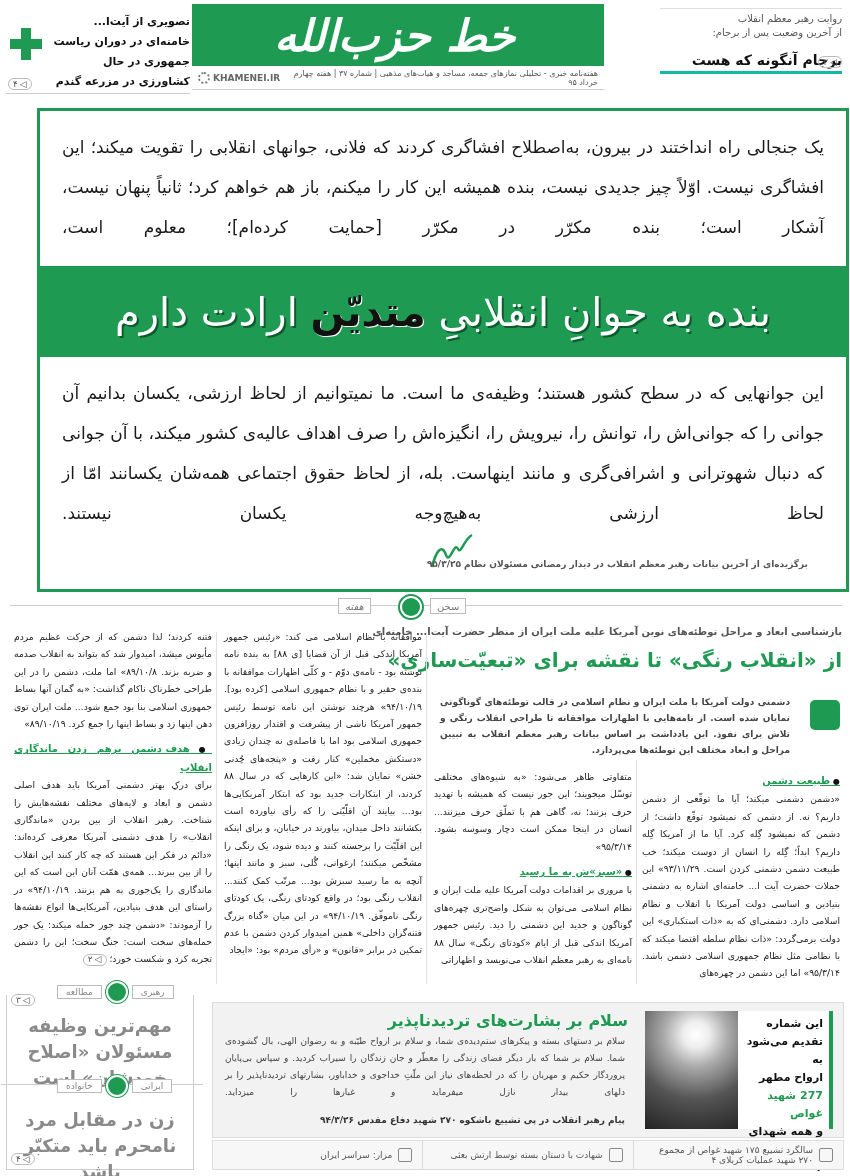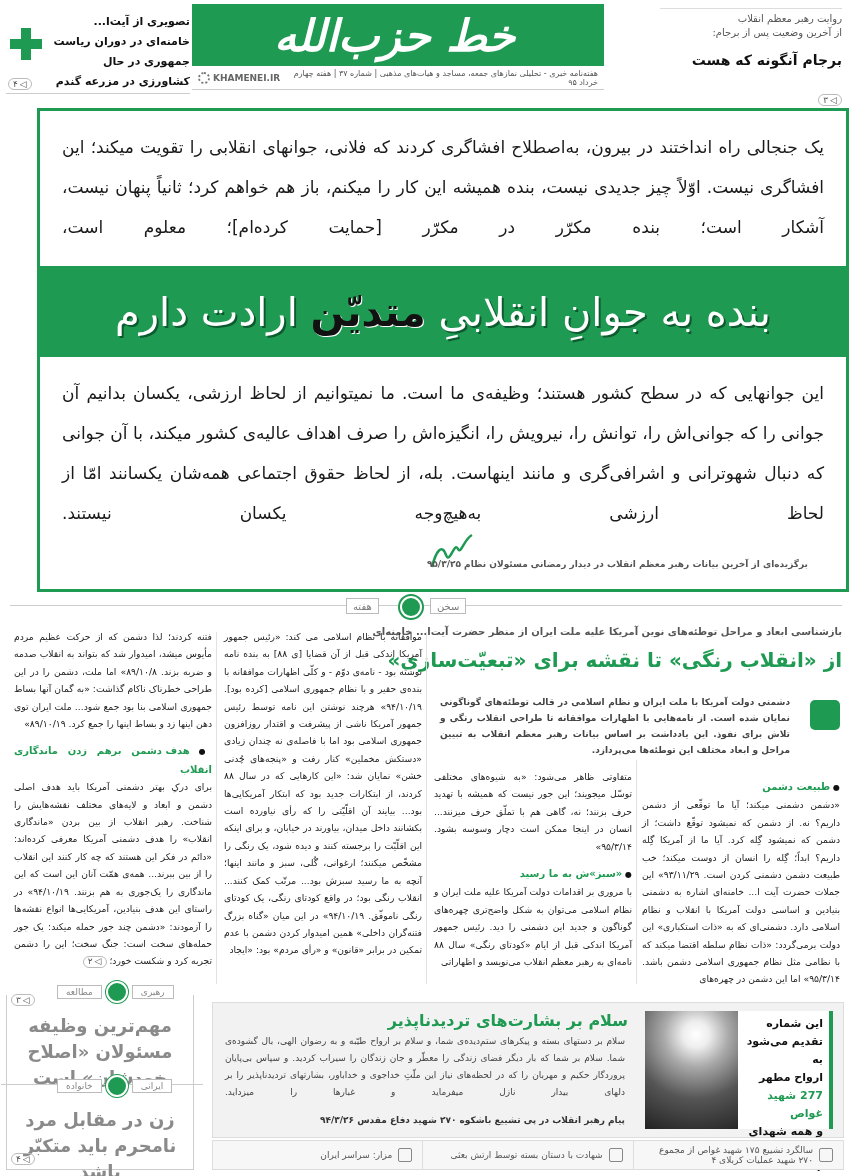--- a/index.html
+++ b/index.html
@@ -2,21 +2,21 @@
 <html lang="fa" dir="rtl"><head>
 <meta charset="utf-8">
 <style>
   * { box-sizing: border-box; margin: 0; padding: 0; }
   html, body { width: 850px; height: 1176px; background: #ffffff; overflow: hidden; }
   body { font-family: "DejaVu Sans", sans-serif; color: #222; direction: rtl; position: relative; }
   .abs { position: absolute; }
   .green { color: #1f9a52; }
 
   
-  .hdr-right { right: 8px; top: 8px; width: 182px; height: 102px; border-bottom: 1px solid #14b8a6; border-top: 1px solid #ddd; }
+  .hdr-right { right: 8px; top: 8px; width: 182px; height: 66px; border-bottom: 3px solid #14b8a6; border-top: 1px solid #ddd; }
   .hdr-right .k1 { font-size: 10px; color: #555; margin-top: 4px; }
   .hdr-right .k2 { font-size: 10px; color: #555; margin-top: 3px; }
   .hdr-right .t { font-size: 14px; font-weight: bold; color: #111; margin-top: 14px; }
   .pg-badge { display: inline-flex; align-items: center; gap: 2px; border: 1px solid #bbb; border-radius: 8px; font-size: 9px; color: #555; padding: 0 4px; height: 12px; }
   .hdr-right .pg-badge { position: absolute; right: 0; bottom: 3px; }
 
   .masthead { left: 192px; top: 4px; width: 412px; height: 62px; background: #1f9a52; display: flex; align-items: center; justify-content: center; }
   .masthead .logo { color: #fff; font-size: 44px; font-weight: bold; letter-spacing: -2px; font-family: "DejaVu Serif", serif; transform: skewX(-14deg); }
   .mast-sub { left: 192px; top: 66px; width: 412px; height: 24px; border-bottom: 1px solid #ccc; display: flex; align-items: center; justify-content: space-between; padding: 0 6px; font-size: 8px; color: #555; }
   .mast-sub .site { direction: ltr; font-weight: bold; font-size: 9px; color: #666; display: flex; align-items: center; gap: 3px; }
@@ -46,21 +46,21 @@
   .pen-circle { left: 398px; top: 594px; width: 26px; height: 26px; border-radius: 50%; background: #fff; border: 2px solid #1f9a52; display: flex; align-items: center; justify-content: center; }
   .pen-circle .inner { width: 18px; height: 18px; border-radius: 50%; background: #1f9a52; }
 
   
   .kicker { right: 8px; top: 626px; font-size: 10px; color: #555; font-weight: bold; }
   .art-title { right: 8px; top: 648px; font-size: 20px; font-weight: bold; color: #1f9a52; }
   .lead { right: 60px; top: 694px; width: 350px; font-size: 9px; color: #444; font-weight: bold; line-height: 16px; text-align: justify; }
   .lead-icon { right: 10px; top: 700px; width: 30px; height: 30px; border-radius: 5px; background: #1f9a52; }
   .col { position: absolute; top: 628px; width: 198px; font-size: 9.2px; line-height: 17.4px; text-align: justify; color: #222; }
   .col p { margin-bottom: 8px; }
-  .col h4 { font-size: 10px; color: #1f9a52; font-weight: bold; margin-top: 10px; }
+  .col h4 { font-size: 10px; color: #1f9a52; font-weight: bold; margin-top: 4px; text-decoration: underline; }
   .col h4::before { content: "● "; color: #111; font-size: 8px; }
   .col1 { right: 10px; top: 768px; }
   .col2 { right: 218px; top: 768px; }
   .col3 { right: 428px; top: 628px; }
   .col4 { right: 638px; top: 628px; }
   .vline { position: absolute; width: 1px; background: #e2e2e2; top: 632px; height: 352px; }
 
   
   .teasers { left: 6px; top: 995px; width: 188px; height: 175px; border: 1px solid #ccc; border-top: none; }
   .teaser-hdr { position: absolute; display: flex; align-items: center; gap: 4px; left: 50px; }
@@ -123,21 +123,21 @@
       <path d="M4 36 C8 20 14 12 18 24 C22 34 26 10 30 18 C33 24 36 8 44 4" stroke="#1f9a52" stroke-width="2.5" fill="none"></path>
     </svg>
   <div class="source">برگزیده‌ای از آخرین بیانات رهبر معظم انقلاب در دیدار رمضانی مسئولان نظام ۹۵/۳/۲۵</div>
 </div>
 
 <div class="abs divider"></div>
 <div class="abs div-label" style="left:430px;">سخن</div>
 <div class="abs pen-circle">
     <div class="inner"></div>
   </div>
-<div class="abs div-label" style="left:346px;">هفته</div>
+<div class="abs div-label" style="left:338px;font-style:italic;">هفته</div>
 
 <div class="abs kicker">بازشناسی ابعاد و مراحل توطئه‌های نوین آمریکا علیه ملت ایران از منظر حضرت آیت‌ا... خامنه‌ای</div>
 <div class="abs art-title">از «انقلاب رنگی» تا نقشه برای «تبعیّت‌سازی»</div>
 <div class="abs lead-icon"></div>
 <div class="abs lead">دشمنی دولت آمریکا با ملت ایران و نظام اسلامی در قالب توطئه‌های گوناگونی نمایان شده است. از نامه‌هایی با اظهارات موافقانه تا طراحی انقلاب رنگی و تلاش برای نفوذ. این یادداشت بر اساس بیانات رهبر معظم انقلاب به تبیین مراحل و ابعاد مختلف این توطئه‌ها می‌پردازد.</div>
 
 <div class="col col1">
   <h4>طبیعت دشمن</h4>
   <p>«دشمن دشمنی میکند؛ آیا ما توقّعی از دشمن داریم؟ نه. از دشمن که نمیشود توقّع داشت؛ از دشمن که نمیشود گِله کرد. آیا ما از آمریکا گِله داریم؟ ابداً؛ گِله را انسان از دوست میکند؛ خب طبیعت دشمن دشمنی کردن است. ۹۳/۱۱/۲۹» این جملات حضرت آیت ا... خامنه‌ای اشاره به دشمنی بنیادین و اساسی دولت آمریکا با انقلاب و نظام اسلامی دارد. دشمنی‌ای که به «ذات استکباری» این دولت برمی‌گردد: «ذات نظام سلطه اقتضا میکند که با نظامی مثل نظام جمهوری اسلامی دشمن باشد. ۹۵/۳/۱۴» اما این دشمن در چهره‌های</p>
 </div>

